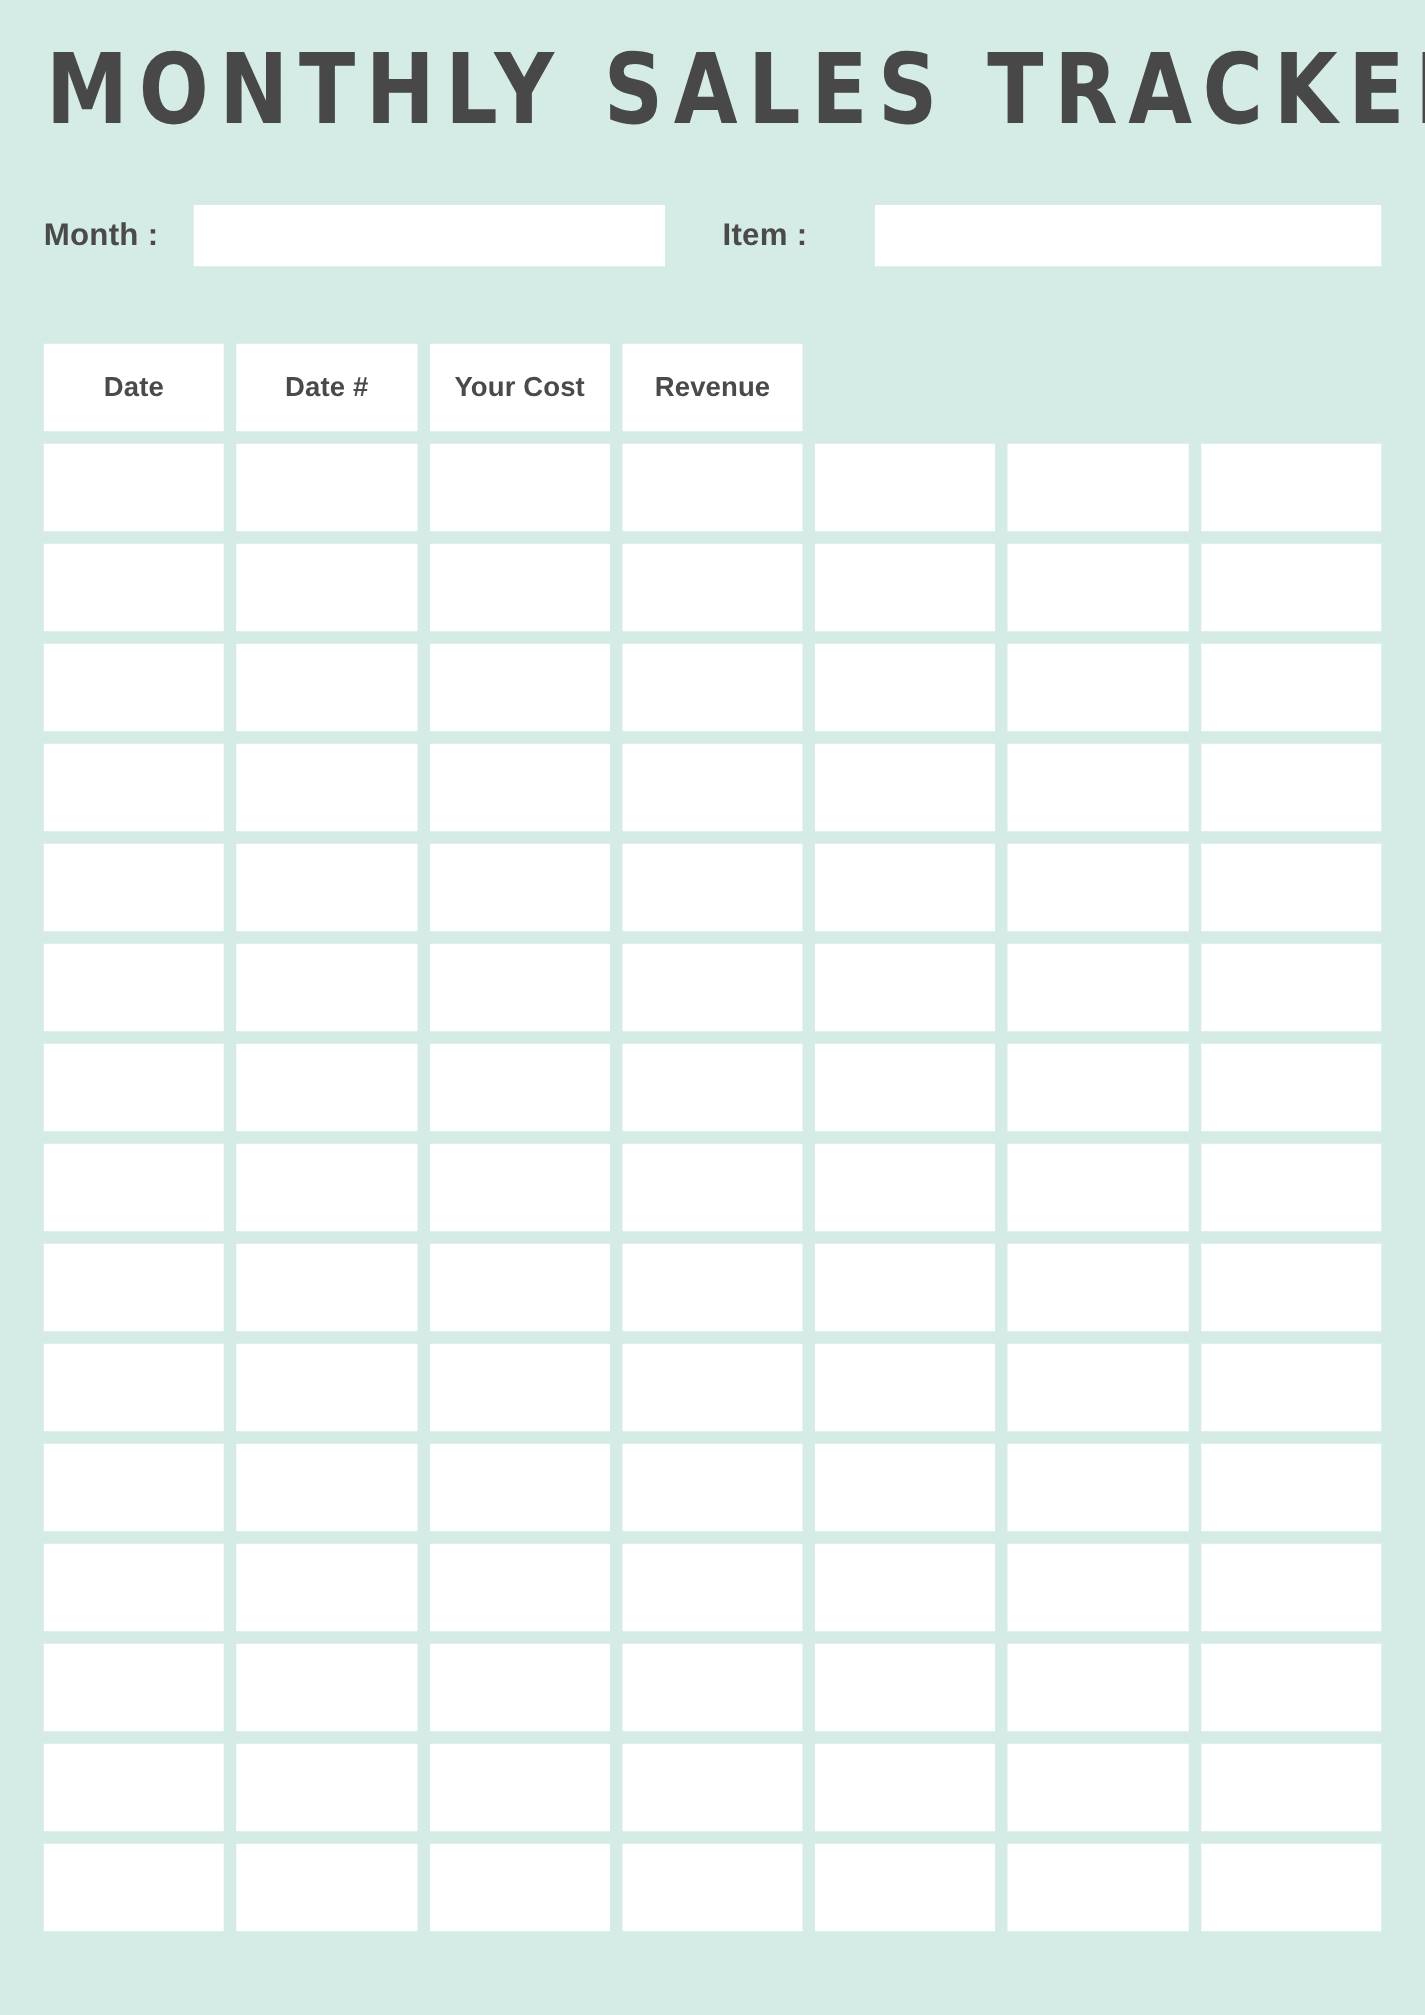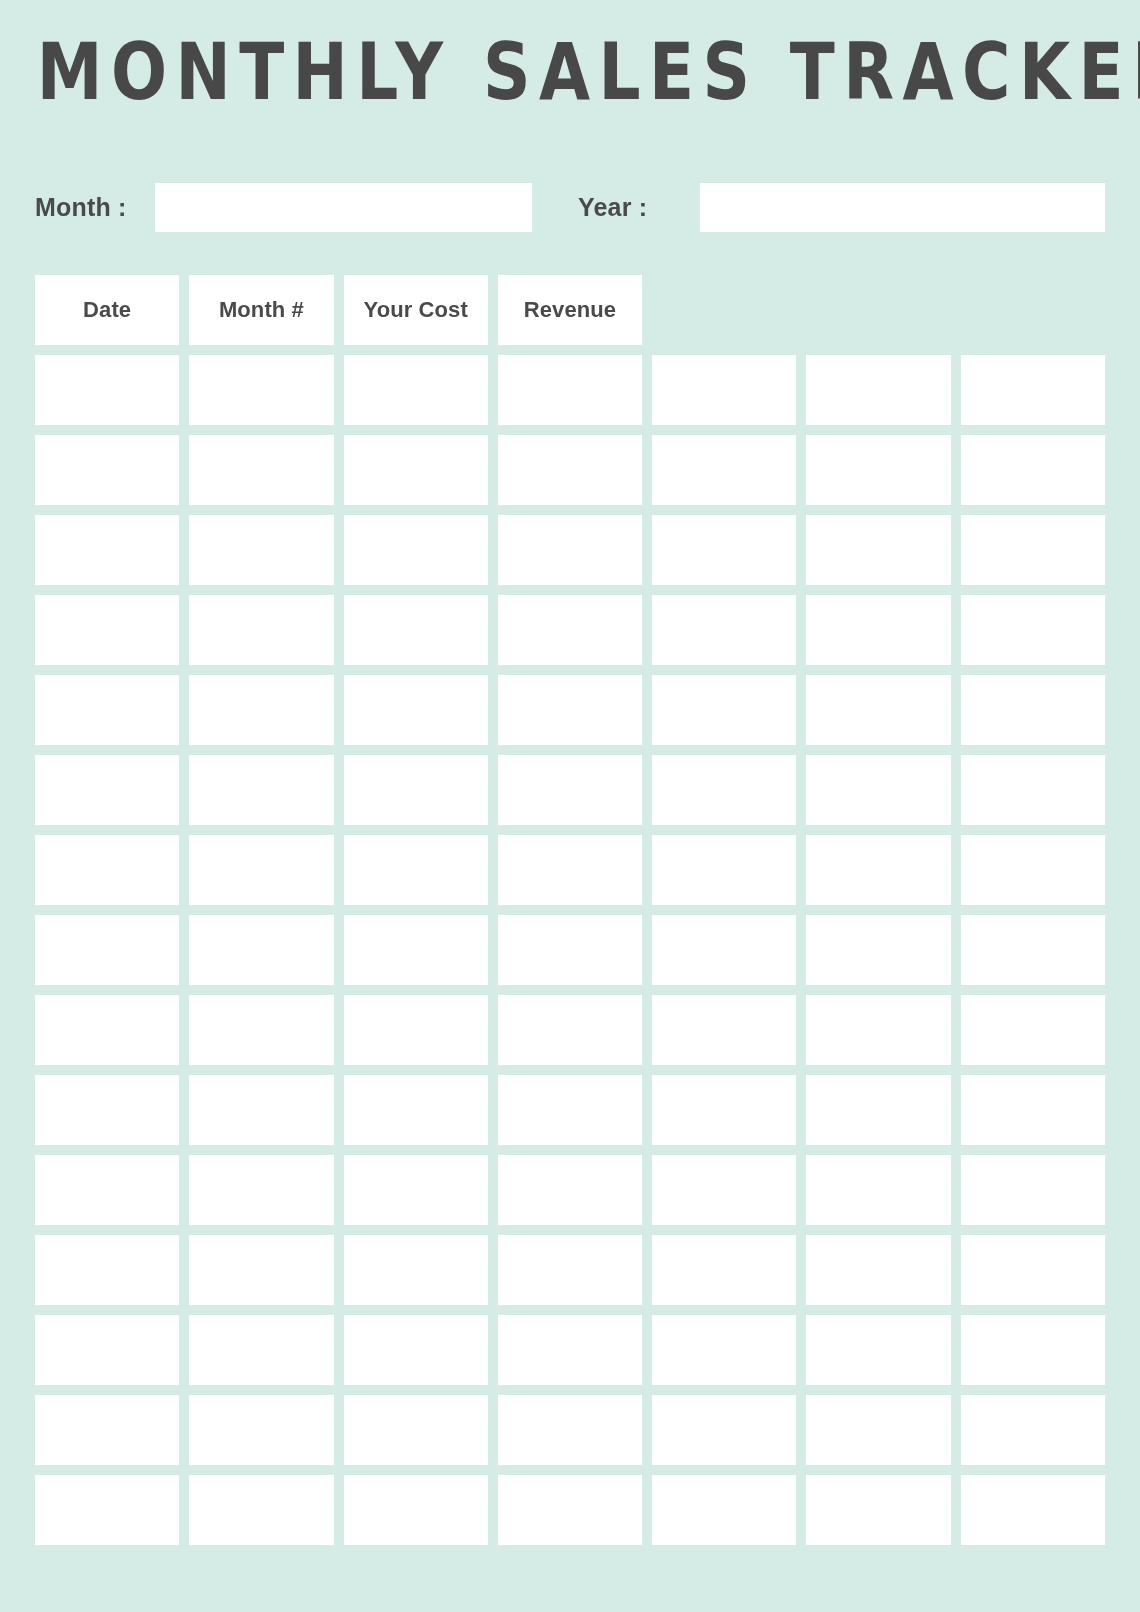--- a/index.html
+++ b/index.html
@@ -43,21 +43,21 @@
     text-transform: uppercase;
     transform: scaleX(0.94);
     transform-origin: center center;
     white-space: nowrap;
   }
 
   
   .meta-row {
     position: absolute;
     left: 0;
-    top: 183px;
+    top: 164px;
     width: 1128px;
     height: 49px;
   }
   .meta-label {
     position: absolute;
     top: 0;
     height: 49px;
     line-height: 49px;
     font-size: 25px;
     font-weight: 700;
@@ -125,28 +125,28 @@
 <div id="page">
 
   <div class="title-wrap">
     <div class="title">MONTHLY SALES TRACKER</div>
   </div>
 
   <div class="meta-row">
     <div class="meta-label month">Month :</div>
     <input class="meta-field month" type="text" placeholder="" style="">
 
-    <div class="meta-label year">Year :</div>
+    <div class="meta-label year">Item :</div>
     <input class="meta-field year" type="text" placeholder="" style="">
   </div>
 
   <div class="table" id="table-root">
       <div class="trow">
         <div class="cell hcell">Date</div>
-        <div class="cell hcell">Month #</div>
+        <div class="cell hcell">Date #</div>
         <div class="cell hcell">Your Cost</div>
         <div class="cell hcell">Revenue</div>
       </div>
       <div class="trow">
         <div class="cell dcell"></div>
         <div class="cell dcell"></div>
         <div class="cell dcell"></div>
         <div class="cell dcell"></div>
         <div class="cell dcell"></div>
         <div class="cell dcell"></div>

